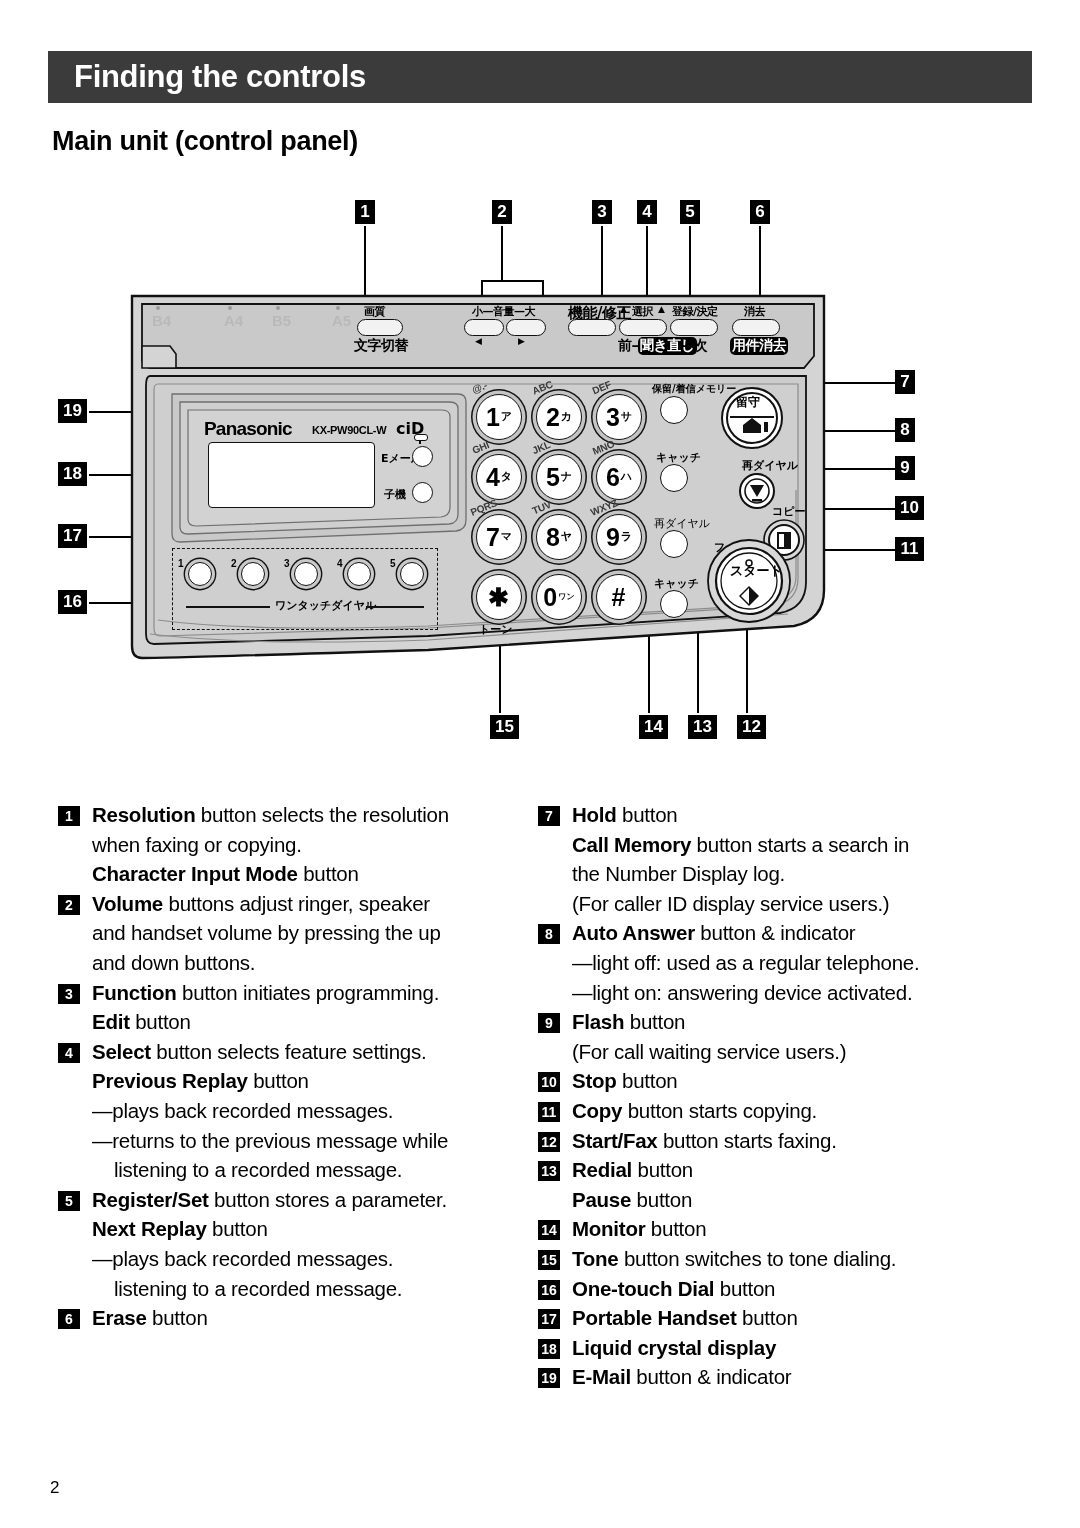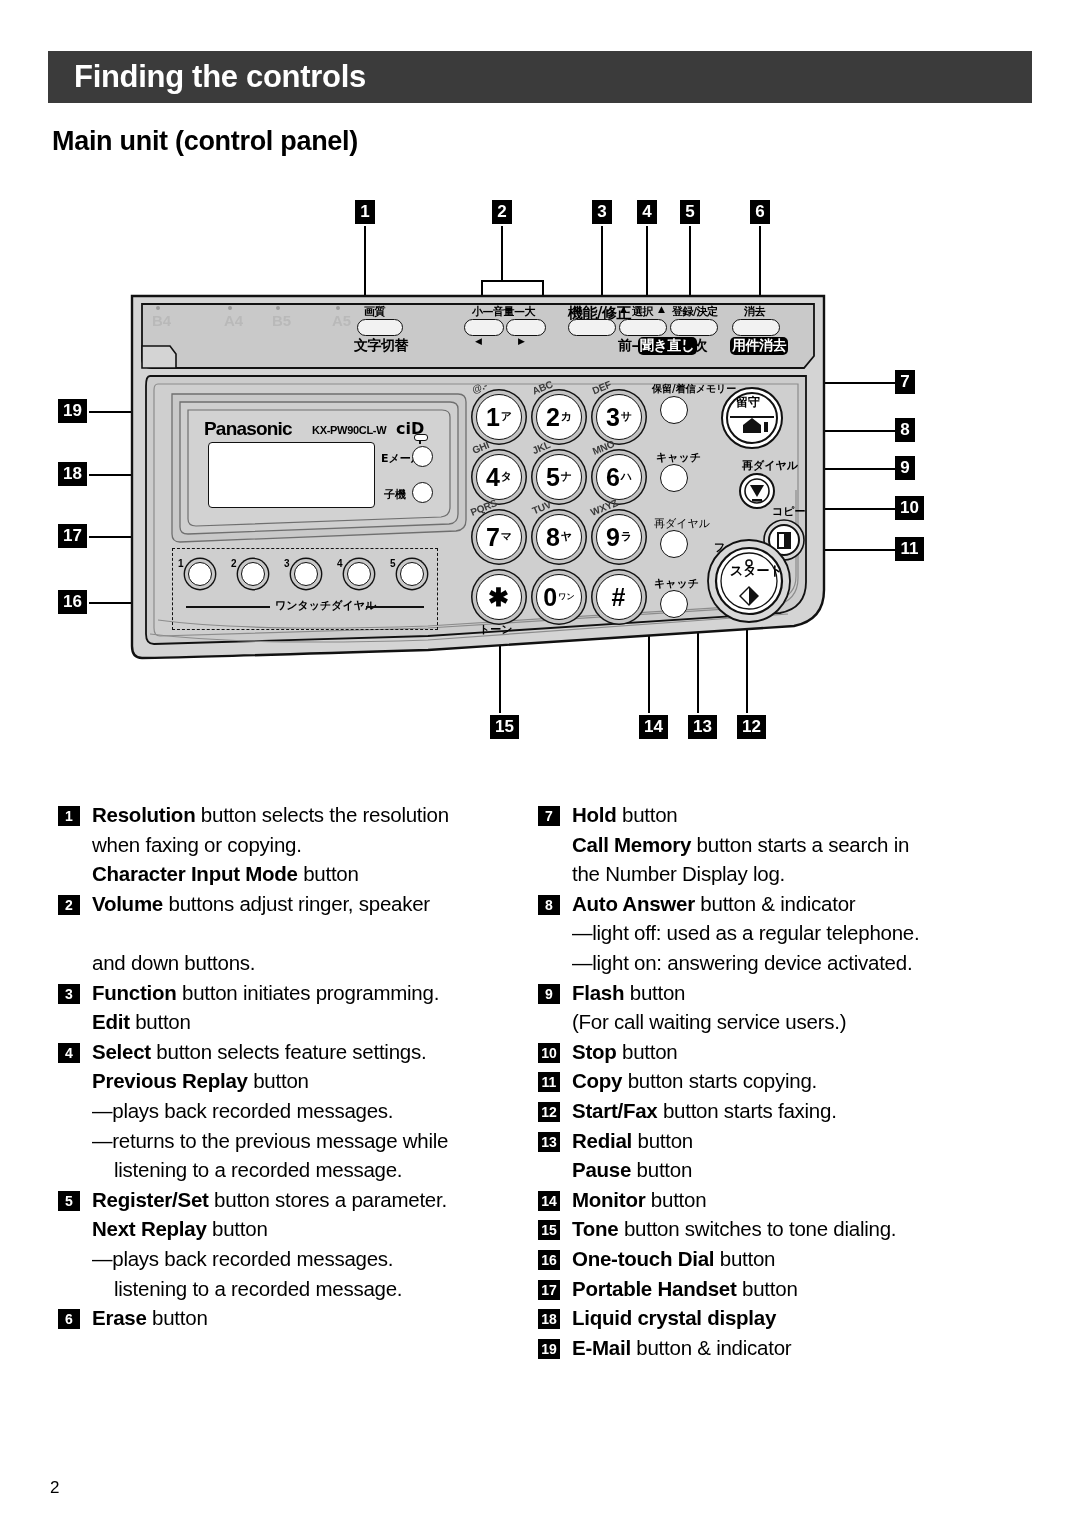--- a/index.html
+++ b/index.html
@@ -561,21 +561,21 @@
         <b>Resolution</b><span> button selects the resolution</span><br>
         <span>when faxing or copying.</span><br>
         <b>Character Input Mode</b><span> button</span>
       </div>
     </div>
 
     <div class="entry">
       <div class="entry-chip">2</div>
       <div class="entry-body">
         <b>Volume</b><span> buttons adjust ringer, speaker</span><br>
-        <br>
+        <span>and handset volume by pressing the up</span><br>
         <span>and down buttons.</span>
       </div>
     </div>
 
     <div class="entry">
       <div class="entry-chip">3</div>
       <div class="entry-body">
         <b>Function</b><span> button initiates programming.</span><br>
         <b>Edit</b><span> button</span>
       </div>
@@ -611,20 +611,21 @@
   </div>
 
   <div class="col" id="col-right">
 
     <div class="entry">
       <div class="entry-chip">7</div>
       <div class="entry-body">
         <b>Hold</b><span> button</span><br>
         <b>Call Memory</b><span> button starts a search in</span><br>
         <span>the Number Display log.</span><br>
+        <span>(For caller ID display service users.)</span>
       </div>
     </div>
 
     <div class="entry">
       <div class="entry-chip">8</div>
       <div class="entry-body">
         <b>Auto Answer</b><span> button &amp; indicator</span>
       </div>
     </div>
     <div class="sub">—light off:  used as a regular telephone.</div>

